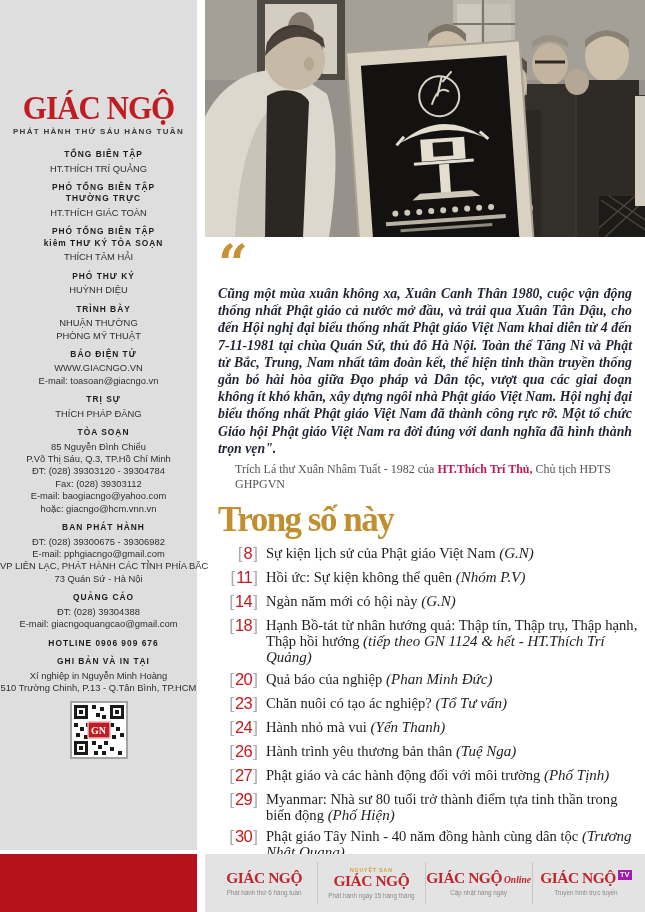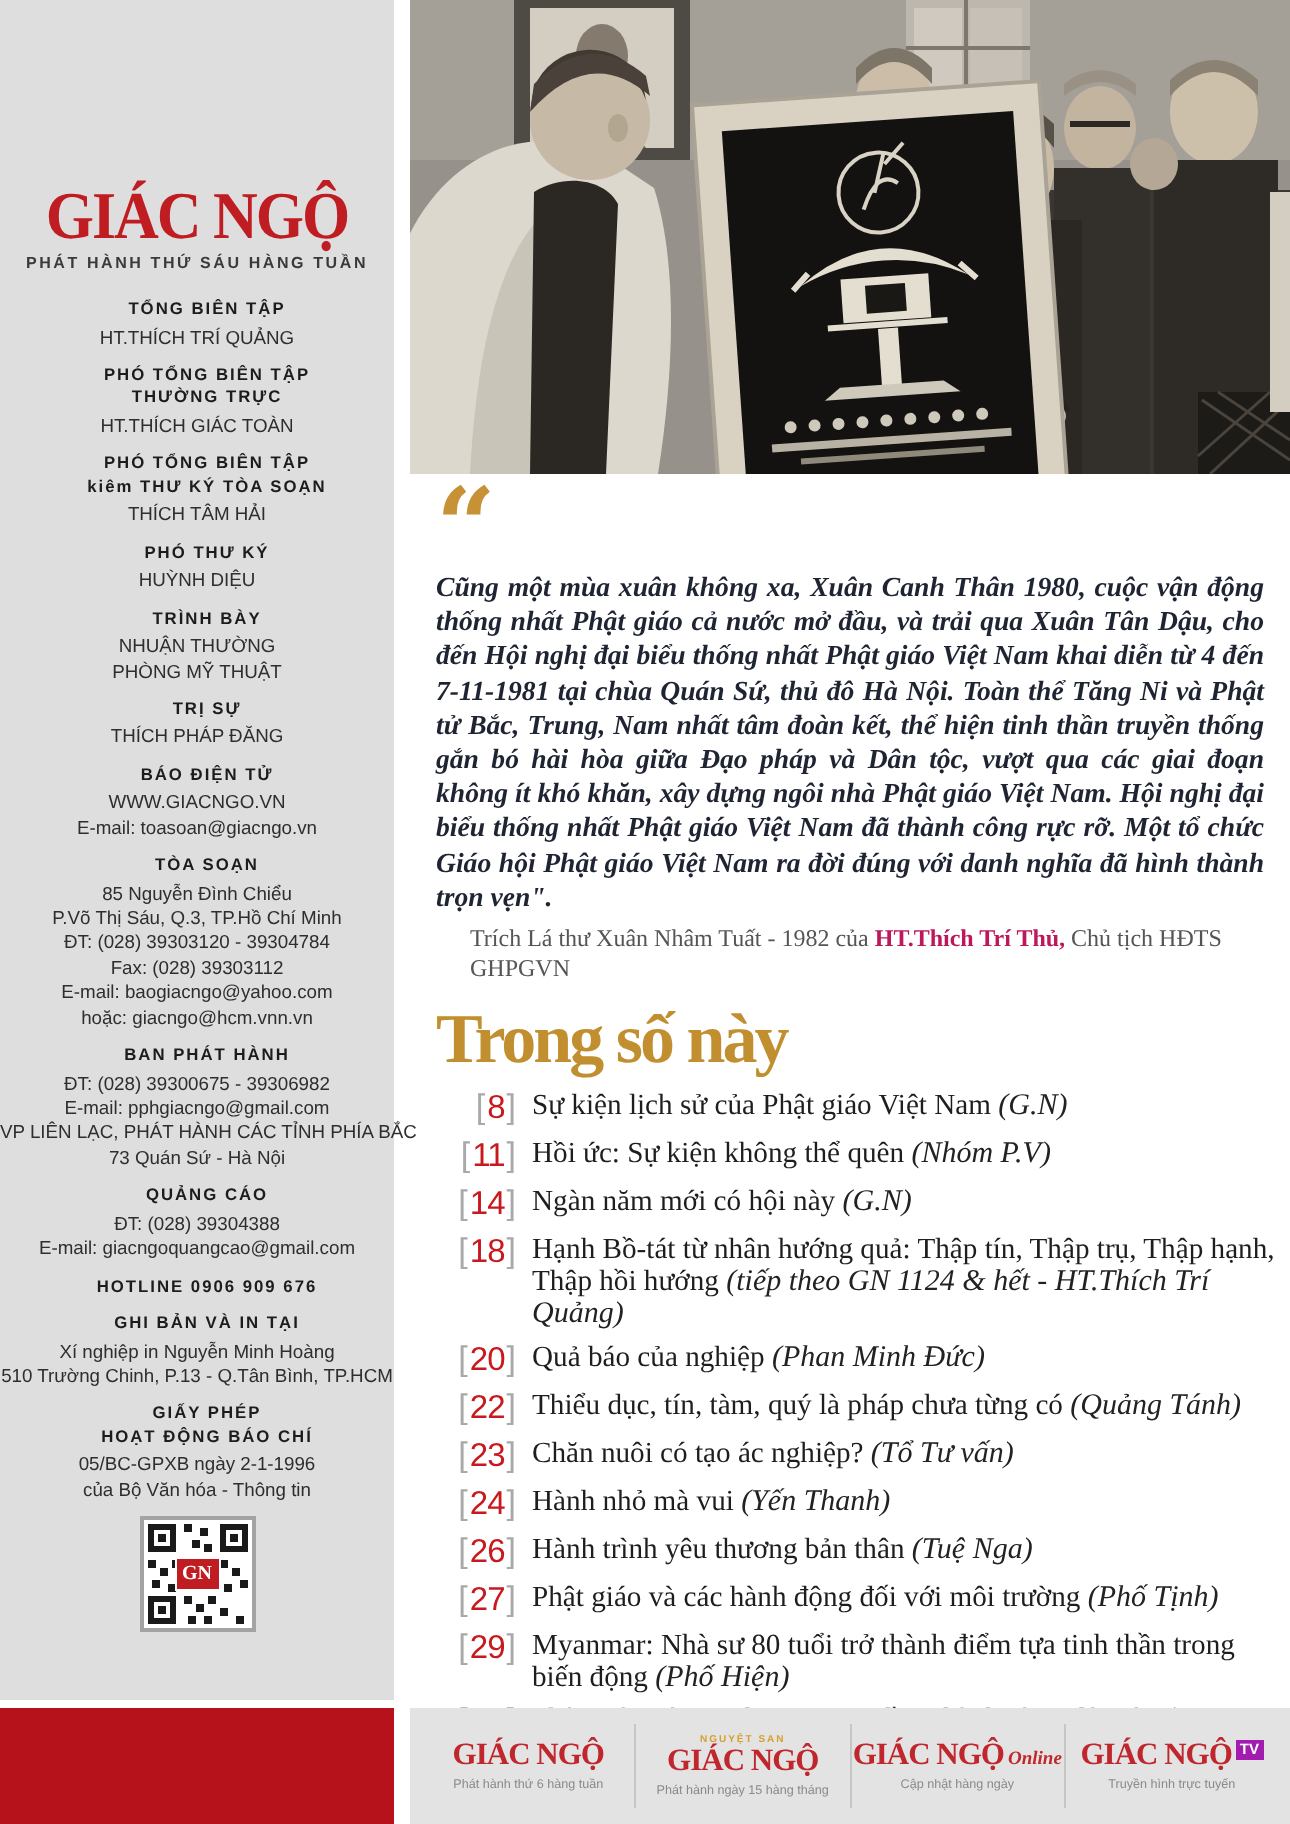--- a/index.html
+++ b/index.html
@@ -138,38 +138,38 @@
 
               <div class="sb-value">NHUẬN THƯỜNG</div>
 
               <div class="sb-value">PHÒNG MỸ THUẬT</div>
             </div>
         </section>
 
         <section class="sb-section">
           <div class="sb-labels">
 
+              <div class="sb-label">BÁO ĐIỆN TỬ</div>
+            </div>
+          <div class="sb-values">
+
+              <div class="sb-value">WWW.GIACNGO.VN</div>
+
+              <div class="sb-value">E-mail: toasoan@giacngo.vn</div>
+            </div>
+        </section>
+
+        <section class="sb-section">
+          <div class="sb-labels">
+
               <div class="sb-label">TRỊ SỰ</div>
             </div>
           <div class="sb-values">
 
               <div class="sb-value">THÍCH PHÁP ĐĂNG</div>
-            </div>
-        </section>
-
-        <section class="sb-section">
-          <div class="sb-labels">
-
-              <div class="sb-label">BÁO ĐIỆN TỬ</div>
-            </div>
-          <div class="sb-values">
-
-              <div class="sb-value">WWW.GIACNGO.VN</div>
-
-              <div class="sb-value">E-mail: toasoan@giacngo.vn</div>
             </div>
         </section>
 
         <section class="sb-section">
           <div class="sb-labels">
 
               <div class="sb-label">TÒA SOẠN</div>
             </div>
           <div class="sb-values">
 
@@ -233,34 +233,20 @@
               <div class="sb-label">GHI BẢN VÀ IN TẠI</div>
             </div>
           <div class="sb-values">
 
               <div class="sb-value">Xí nghiệp in Nguyễn Minh Hoàng</div>
 
               <div class="sb-value">510 Trường Chinh, P.13 - Q.Tân Bình, TP.HCM</div>
             </div>
         </section>
 
-        <section class="sb-section">
-          <div class="sb-labels">
-
-              <div class="sb-label">GIẤY PHÉP</div>
-
-              <div class="sb-label">HOẠT ĐỘNG BÁO CHÍ</div>
-            </div>
-          <div class="sb-values">
-
-              <div class="sb-value">05/BC-GPXB ngày 2-1-1996</div>
-
-              <div class="sb-value">của Bộ Văn hóa - Thông tin</div>
-            </div>
-        </section>
       </div>
 
     <div class="qr">
       <svg width="54" height="54" viewBox="0 0 54 54">
         <rect width="54" height="54" fill="#fff"></rect>
         <g fill="#1a1a1a">
           <rect x="2" y="2" width="14" height="14"></rect>
             <rect x="38" y="2" width="14" height="14"></rect>
             <rect x="2" y="38" width="14" height="14"></rect>
           <rect x="20" y="2" width="4" height="4"></rect>
@@ -423,24 +409,20 @@
         <li class="toc-row">
           <span class="toc-num"><span class="br">[</span><span class="num">18</span><span class="br">]</span></span>
           <span class="toc-text"><span class="toc-title">Hạnh Bồ-tát từ nhân hướng quả: Thập tín, Thập trụ, Thập hạnh, Thập hồi hướng</span> <span class="toc-author">(tiếp theo GN 1124 &amp; hết - HT.Thích Trí Quảng)</span></span>
         </li>
 
         <li class="toc-row">
           <span class="toc-num"><span class="br">[</span><span class="num">20</span><span class="br">]</span></span>
           <span class="toc-text"><span class="toc-title">Quả báo của nghiệp</span> <span class="toc-author">(Phan Minh Đức)</span></span>
         </li>
 
-        <li class="toc-row">
-          <span class="toc-num"><span class="br">[</span><span class="num">22</span><span class="br">]</span></span>
-          <span class="toc-text"><span class="toc-title">Thiểu dục, tín, tàm, quý  là pháp chưa từng có</span> <span class="toc-author">(Quảng Tánh)</span></span>
-        </li>
 
         <li class="toc-row">
           <span class="toc-num"><span class="br">[</span><span class="num">23</span><span class="br">]</span></span>
           <span class="toc-text"><span class="toc-title">Chăn nuôi có tạo ác nghiệp?</span> <span class="toc-author">(Tổ Tư vấn)</span></span>
         </li>
 
         <li class="toc-row">
           <span class="toc-num"><span class="br">[</span><span class="num">24</span><span class="br">]</span></span>
           <span class="toc-text"><span class="toc-title">Hành nhỏ mà vui</span> <span class="toc-author">(Yến Thanh)</span></span>
         </li>

